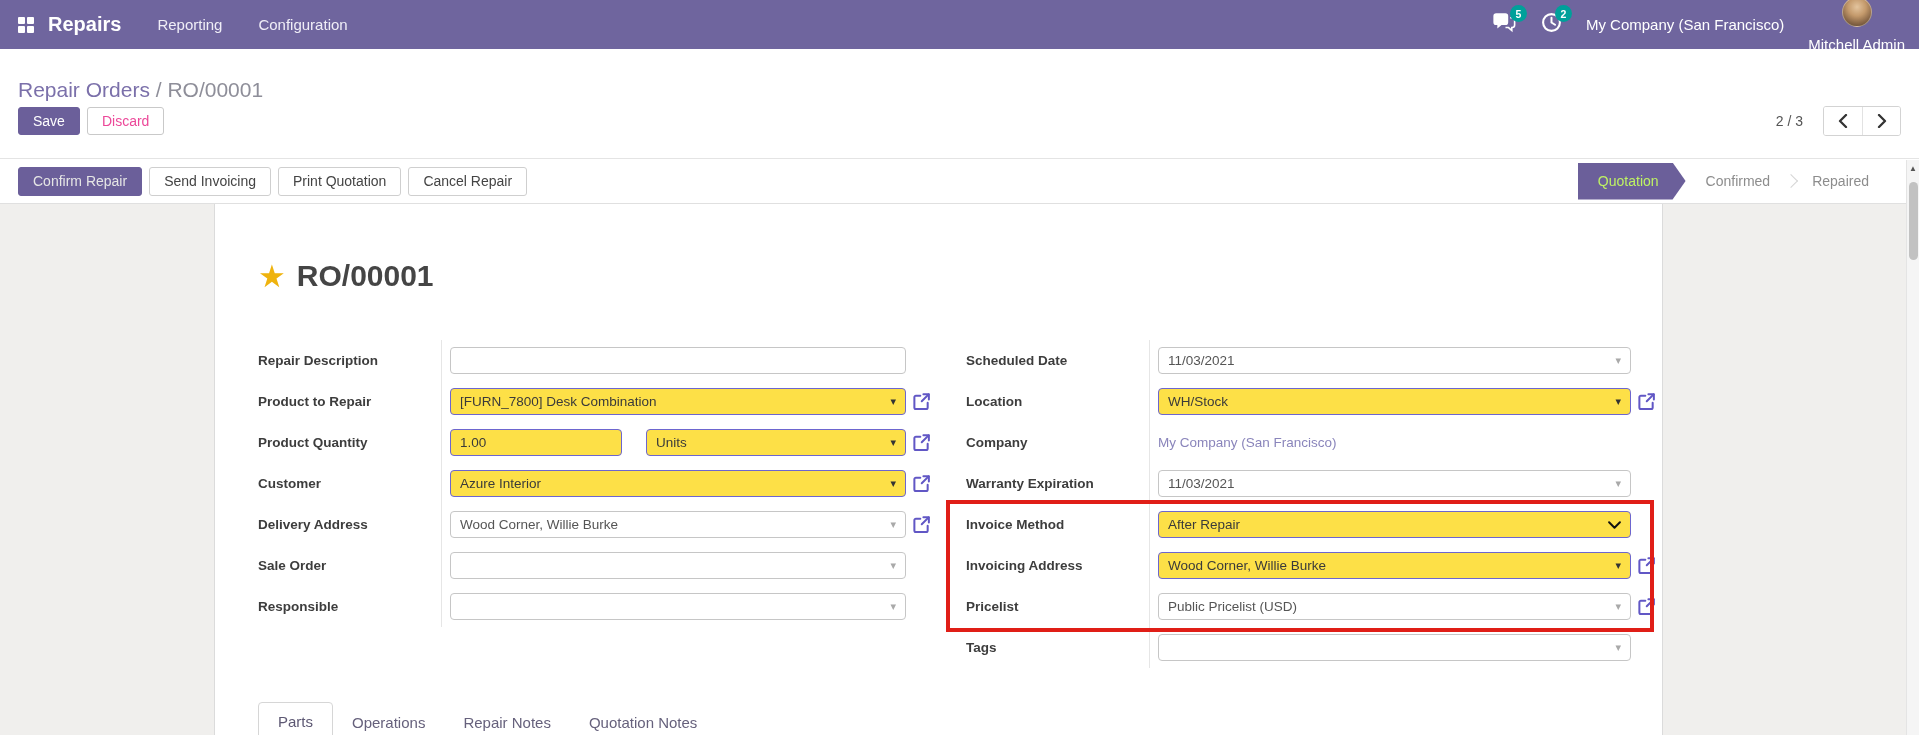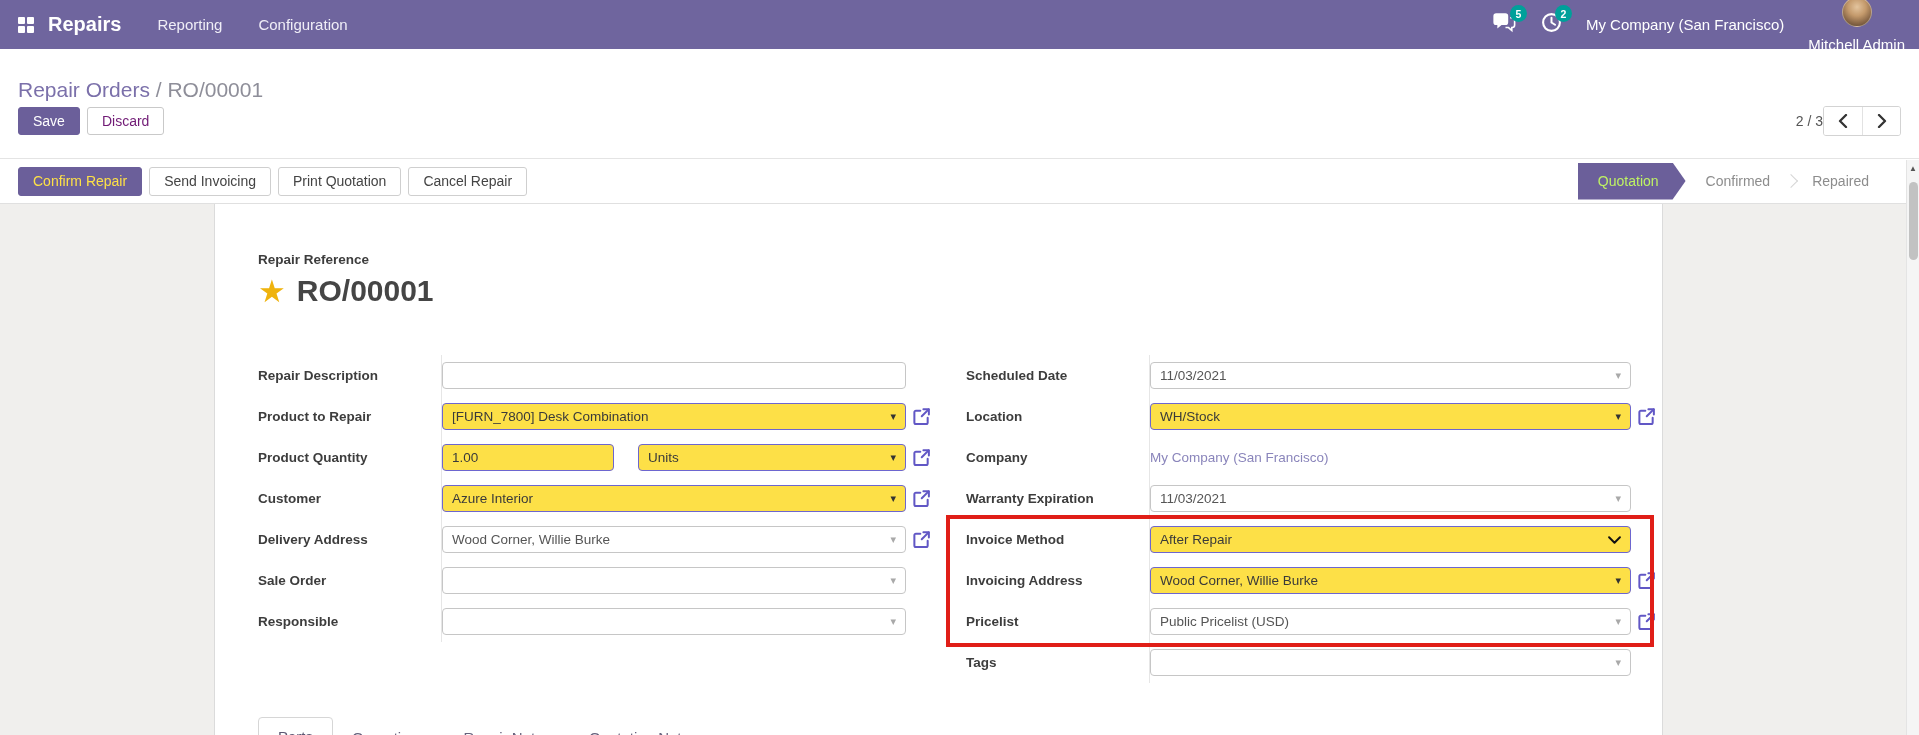--- a/index.html
+++ b/index.html
@@ -29,34 +29,34 @@
 
   
   .control-panel { background:#fff; padding:25px 18px 22px; border-bottom:1px solid #e4e4e4; flex-shrink:0; }
   .breadcrumb { font-size:21px; line-height:32px; color:#7b70aa; }
   .breadcrumb .bc-link { cursor:pointer; }
   .breadcrumb .bc-current, .breadcrumb .bc-sep { color:#8e8e99; }
   .cp-row { display:flex; align-items:center; margin-top:0; }
   .btn { font-size:14px; height:28px; border-radius:3px; padding:0 14px; cursor:pointer;
     display:inline-flex; align-items:center; }
   .btn-primary { background:#6b5f9a; border:1px solid #6b5f9a; color:#fff; }
-  .btn-default { background:#fff; border:1px solid #c9c9c9; color:#701a75; margin-left:7px; }
-  .pager { margin-left:auto; display:flex; align-items:center; gap:0; }
+  .btn-default { background:#fff; border:1px solid #c9c9c9; color:#ec4899; margin-left:7px; }
+  .pager { margin-left:auto; display:flex; align-items:center; gap:20px; }
   .pager-count { font-size:14px; color:#555; }
   .pager-btns { display:flex; border:1px solid #d3d3d3; border-radius:3px; overflow:hidden; background:#fff; }
   .pager-btn { width:38px; height:28px; display:flex; align-items:center; justify-content:center;
     cursor:pointer; background:#fff; }
   .pager-btn + .pager-btn { border-left:1px solid #e2e2e2; }
 
   
   .statusbar { height:45px; background:#fff; border-bottom:1px solid #e0e0e0;
     display:flex; align-items:center; padding:0 30px 0 18px; flex-shrink:0; }
   .sb-btn { font-size:14px; height:29px; border-radius:3px; padding:0 14px; margin-right:7px;
     cursor:pointer; display:inline-flex; align-items:center; }
-  .sb-primary { background:#6b5f9a; border:1px solid #6b5f9a; color:#fde047; }
+  .sb-primary { background:#6b5f9a; border:1px solid #6b5f9a; color:#e5e5e5; }
   .sb-secondary { background:#fff; border:1px solid #cfcfcf; color:#444; }
   .status-steps { margin-left:auto; display:flex; align-items:center; }
   .step-active { background:#6b5f9a; color:#bef264; font-size:14px; height:37px;
     display:flex; align-items:center; padding:0 27px 0 20px; cursor:pointer;
     clip-path:polygon(0 0, calc(100% - 13px) 0, 100% 50%, calc(100% - 13px) 100%, 0 100%); }
   .step-inactive { color:#8d8d8d; font-size:14px; padding:0 20px; cursor:pointer; }
   .step-sep { width:10px; height:10px; border-top:1px solid #d5d5d5; border-right:1px solid #d5d5d5;
     transform:rotate(45deg); margin:0 -4px; }
 
   
@@ -67,21 +67,21 @@
   .ref-label { font-size:13.5px; font-weight:bold; color:#3d3d3d; }
   .ref-row { display:flex; align-items:center; gap:11px; margin-top:4px; height:40px; }
   .star { color:#efb30e; font-size:31px; line-height:1; cursor:pointer; }
   .ref-value { font-size:30px; font-weight:bold; color:#454545; }
 
   .fields { display:flex; margin-top:44px; }
   .fcol { width:673px; }
   .fcol-right { width:690px; margin-left:35px; position:relative; }
   .frow { display:flex; align-items:center; height:41px; }
   .flabel { width:183px; font-size:13.5px; font-weight:bold; color:#3d3d3d; flex-shrink:0; }
-  .fval { flex:1; height:100%; border-left:1px solid #e6e6e6; padding-left:0;
+  .fval { flex:1; height:100%; border-left:1px solid #e6e6e6; padding-left:8px;
     display:flex; align-items:center; gap:6px; }
   .inp { flex:1; height:27px; border:1px solid #c6c6c6; border-radius:4px; background:#fff;
     display:flex; align-items:center; padding:0 9px; font-size:13.5px; color:#555; cursor:text; }
   .inp .caret { margin-left:auto; font-size:11px; color:#a9a9a9; }
   .inp-hl { background:#fde047; border-color:#6d66cf; color:#3a3a3a; }
   .inp-hl .caret { color:#333; }
   .ext { width:19px; height:19px; flex-shrink:0; cursor:pointer; }
   .ext-spacer { width:19px; flex-shrink:0; }
   .qty1 { flex:0 0 172px; }
   .qty-gap { width:12px; flex-shrink:0; }
@@ -174,21 +174,20 @@
     <div class="step-active">Quotation</div>
     <div class="step-inactive">Confirmed</div>
     <div class="step-sep"></div>
     <div class="step-inactive">Repaired</div>
   </div>
 </div>
 
 <div class="content">
   <div class="sheet">
 
-    <div class="ref-label">Repair Reference</div>
     <div class="ref-row">
       <span class="star">★</span>
       <span class="ref-value">RO/00001</span>
     </div>
 
     <div class="fields">
 
       <div class="fcol">
 
         <div class="frow">

